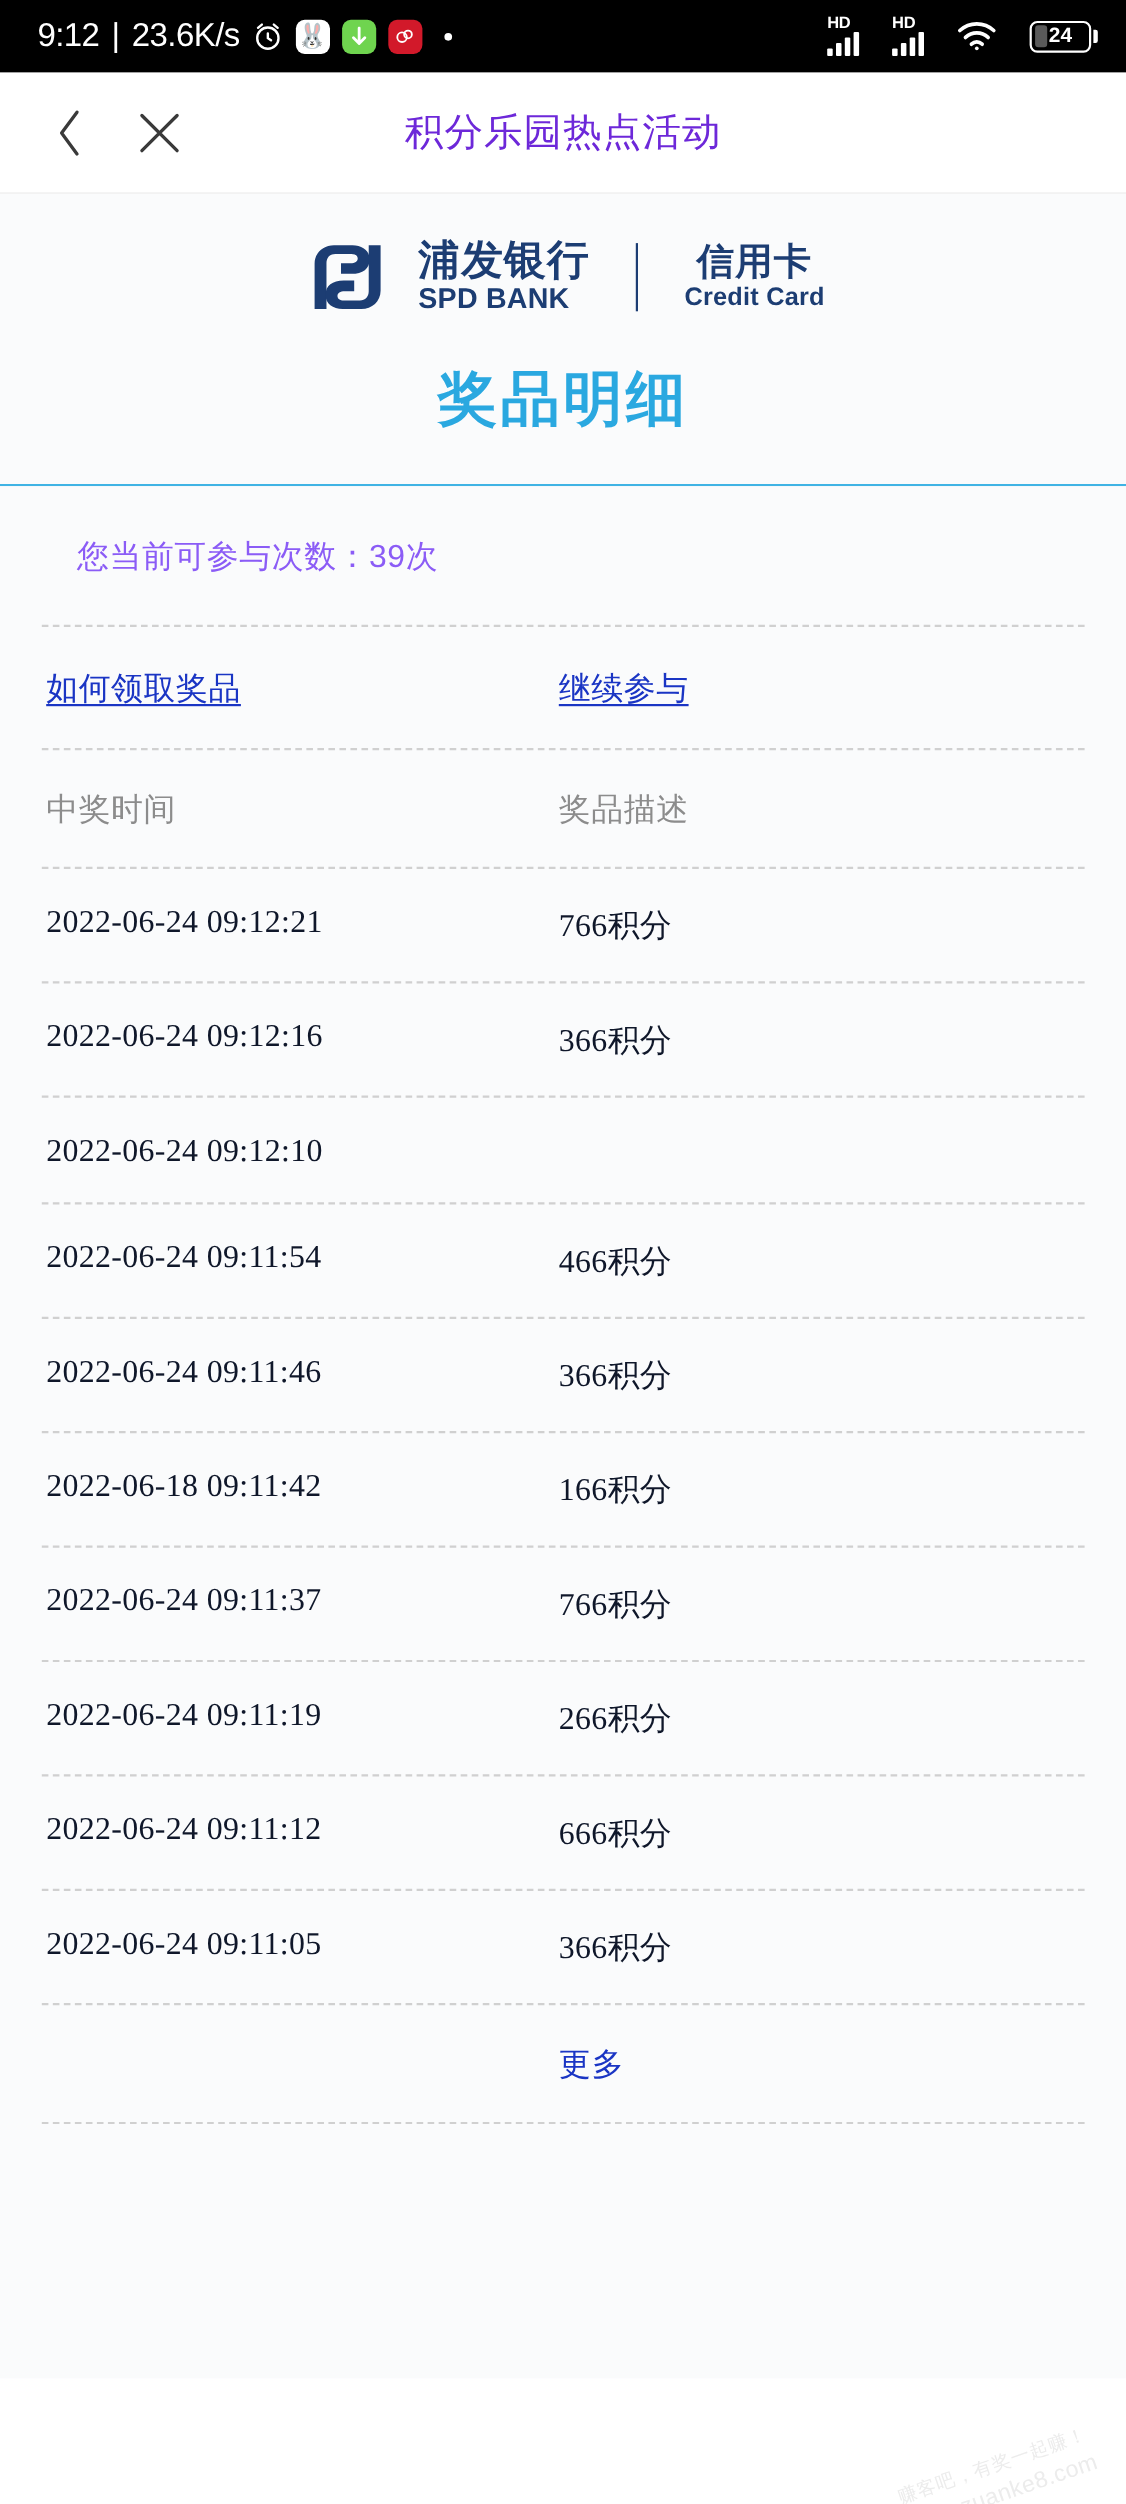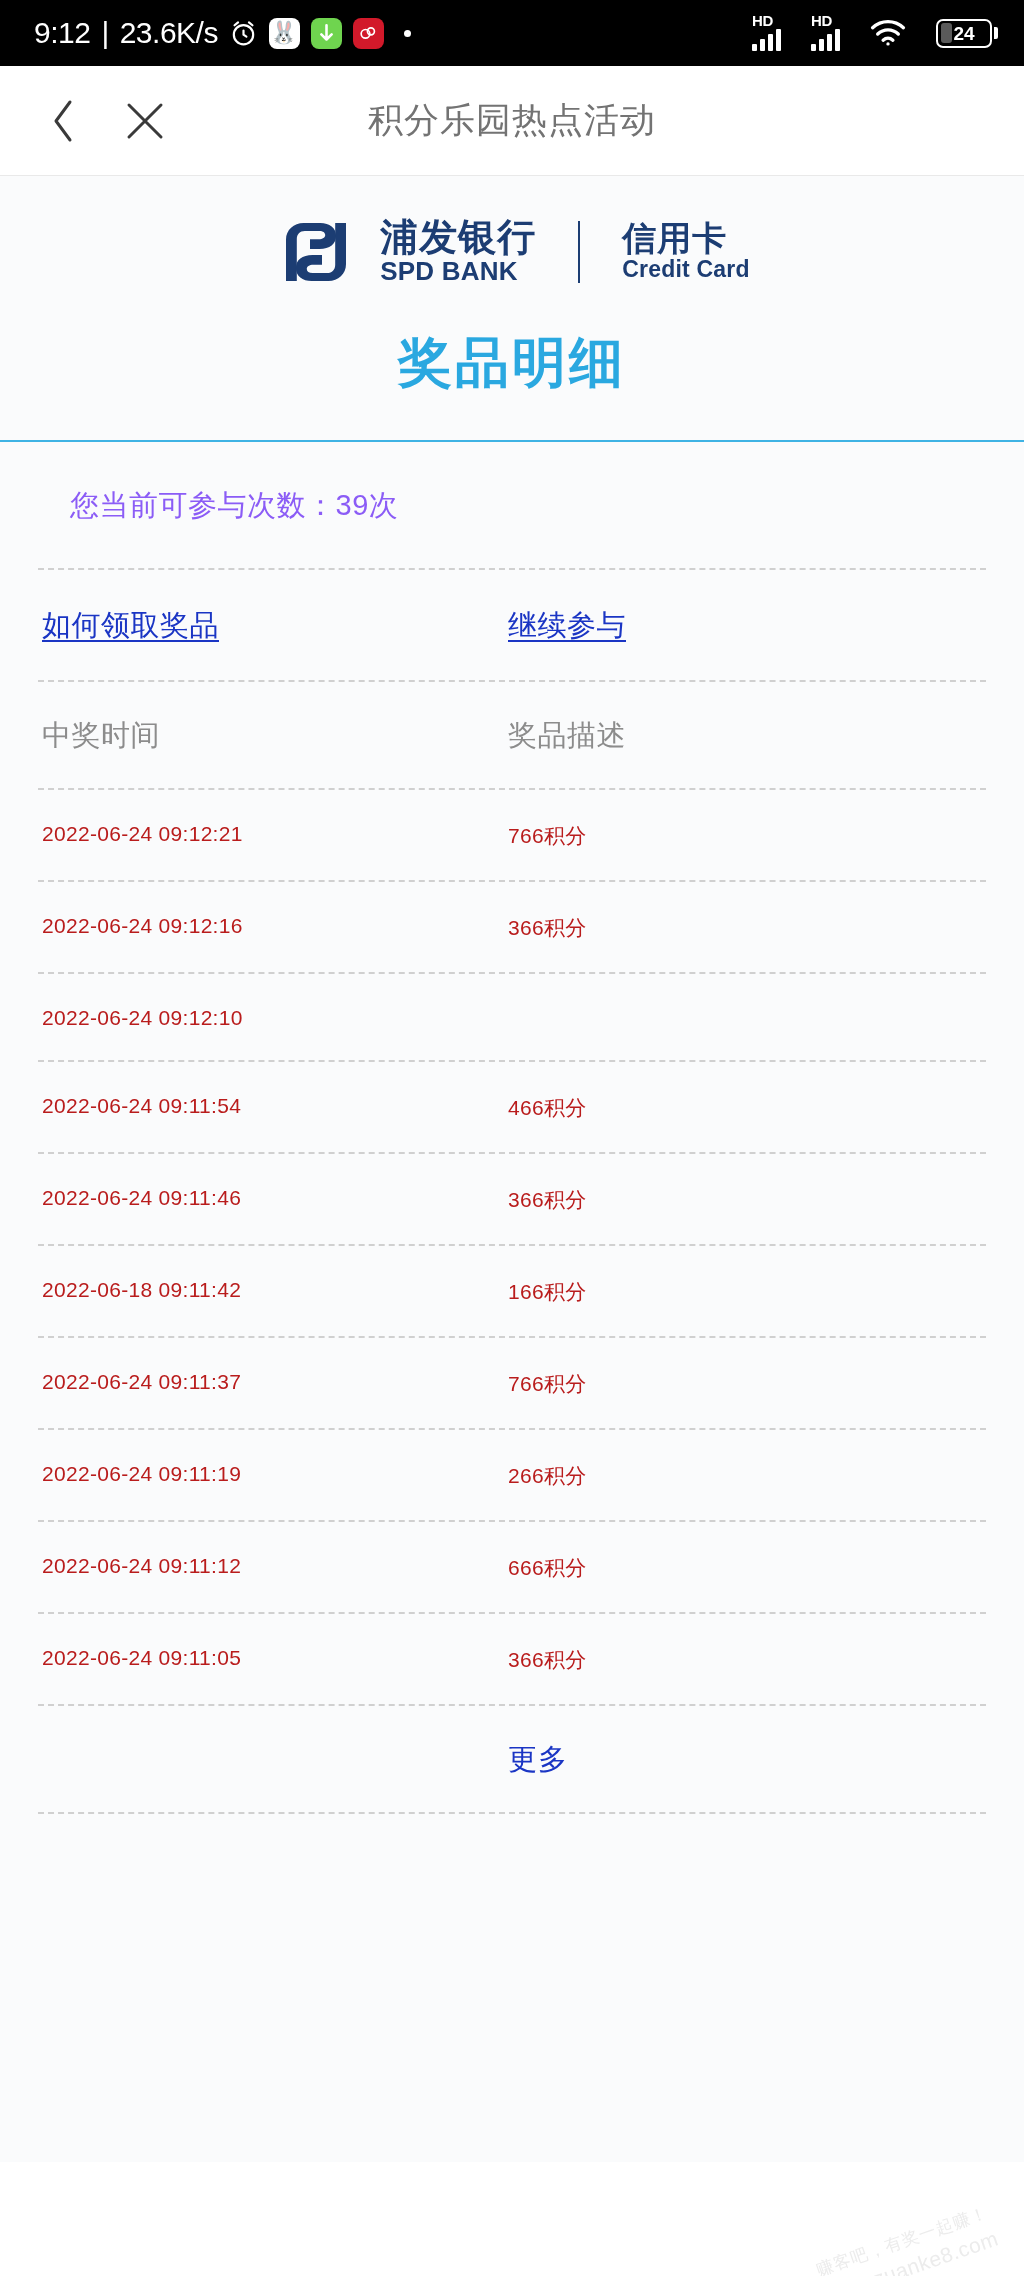--- a/index.html
+++ b/index.html
@@ -126,21 +126,21 @@
     width: 46px; height: 46px;
     display: flex; align-items: center; justify-content: center;
     cursor: pointer;
   }
   .icon-btn svg { display: block; }
   .app-title {
     position: absolute;
     left: 0; right: 0;
     text-align: center;
     font-size: 35px;
-    color: #737373;
+    color: #6d28d9;
     letter-spacing: 1px;
     pointer-events: none;
   }
 
   
   .page {
     width: 1024px;
     background: #fafbfc;
   }
   .brand-block {
@@ -174,20 +174,21 @@
     height: 62px;
     background: #1c3d73;
     margin: 0 20px;
   }
   .brand-sub-cn {
     font-size: 34px;
     font-weight: 700;
     color: #1c3d73;
     line-height: 1.05;
     letter-spacing: 1px;
+    text-align: center;
   }
   .brand-sub-en {
     font-size: 23px;
     font-weight: 700;
     color: #1c3d73;
     letter-spacing: 0.2px;
     line-height: 1.2;
   }
 
   .page-title {
@@ -242,23 +243,24 @@
   .tbl-head span {
     font-size: 29px;
     color: #8c8c8c;
     letter-spacing: 0.5px;
   }
   .tbl-row {
     display: flex;
     padding: 32px 0 30px;
   }
   .tbl-row span {
-    font-size: 21px;
-    color: #b91c1c;
+    font-size: 29px;
+    color: #0f172a;
     letter-spacing: 0.3px;
+    font-family: Liberation Serif, serif;
   }
   .more-row {
     display: flex;
     padding: 34px 0 32px;
   }
   .more-link {
     font-size: 29px;
     color: #1a35c4;
     cursor: pointer;
     letter-spacing: 1px;

